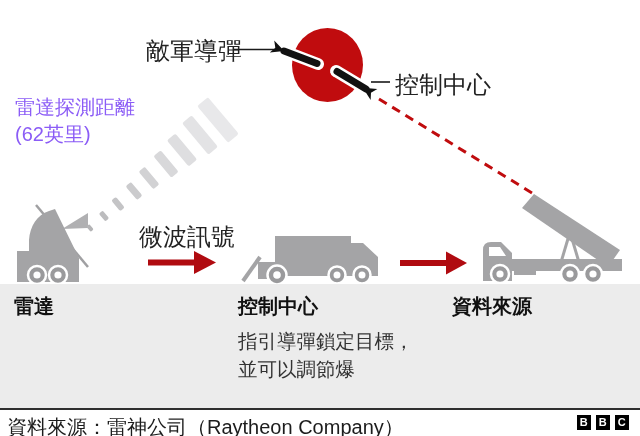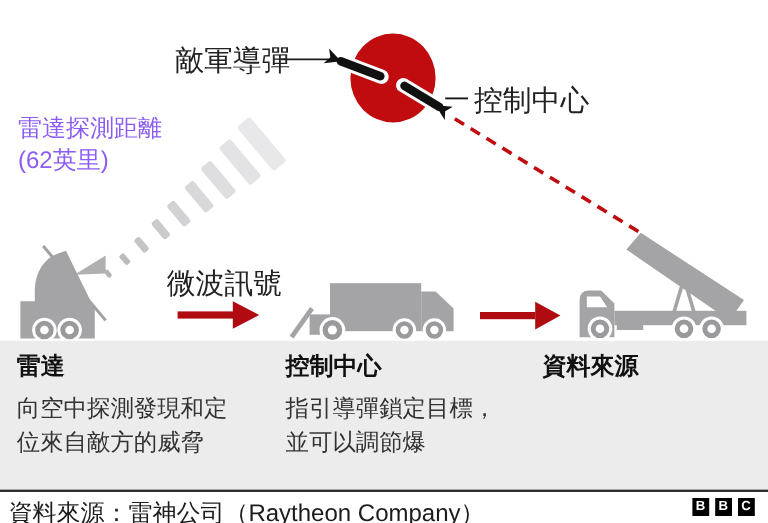--- a/index.html
+++ b/index.html
@@ -123,24 +123,20 @@
   <div class="abs range-block" style="left:15px;top:94px">
     <div>雷達探測距離</div>
     <div>(62英里)</div>
   </div>
 
   <div class="abs label" style="left:139px;top:223px">微波訊號</div>
 
   <div id="panel">
     <div class="col" style="left:14px">
       <div class="title">雷達</div>
-      <div class="desc">
-        <div>向空中探測發現和定</div>
-        <div>位來自敵方的威脅</div>
-      </div>
     </div>
     <div class="col" style="left:238px">
       <div class="title">控制中心</div>
       <div class="desc">
         <div>指引導彈鎖定目標，</div>
         <div>並可以調節爆</div>
       </div>
     </div>
     <div class="col" style="left:452px">
       <div class="title">資料來源</div>

